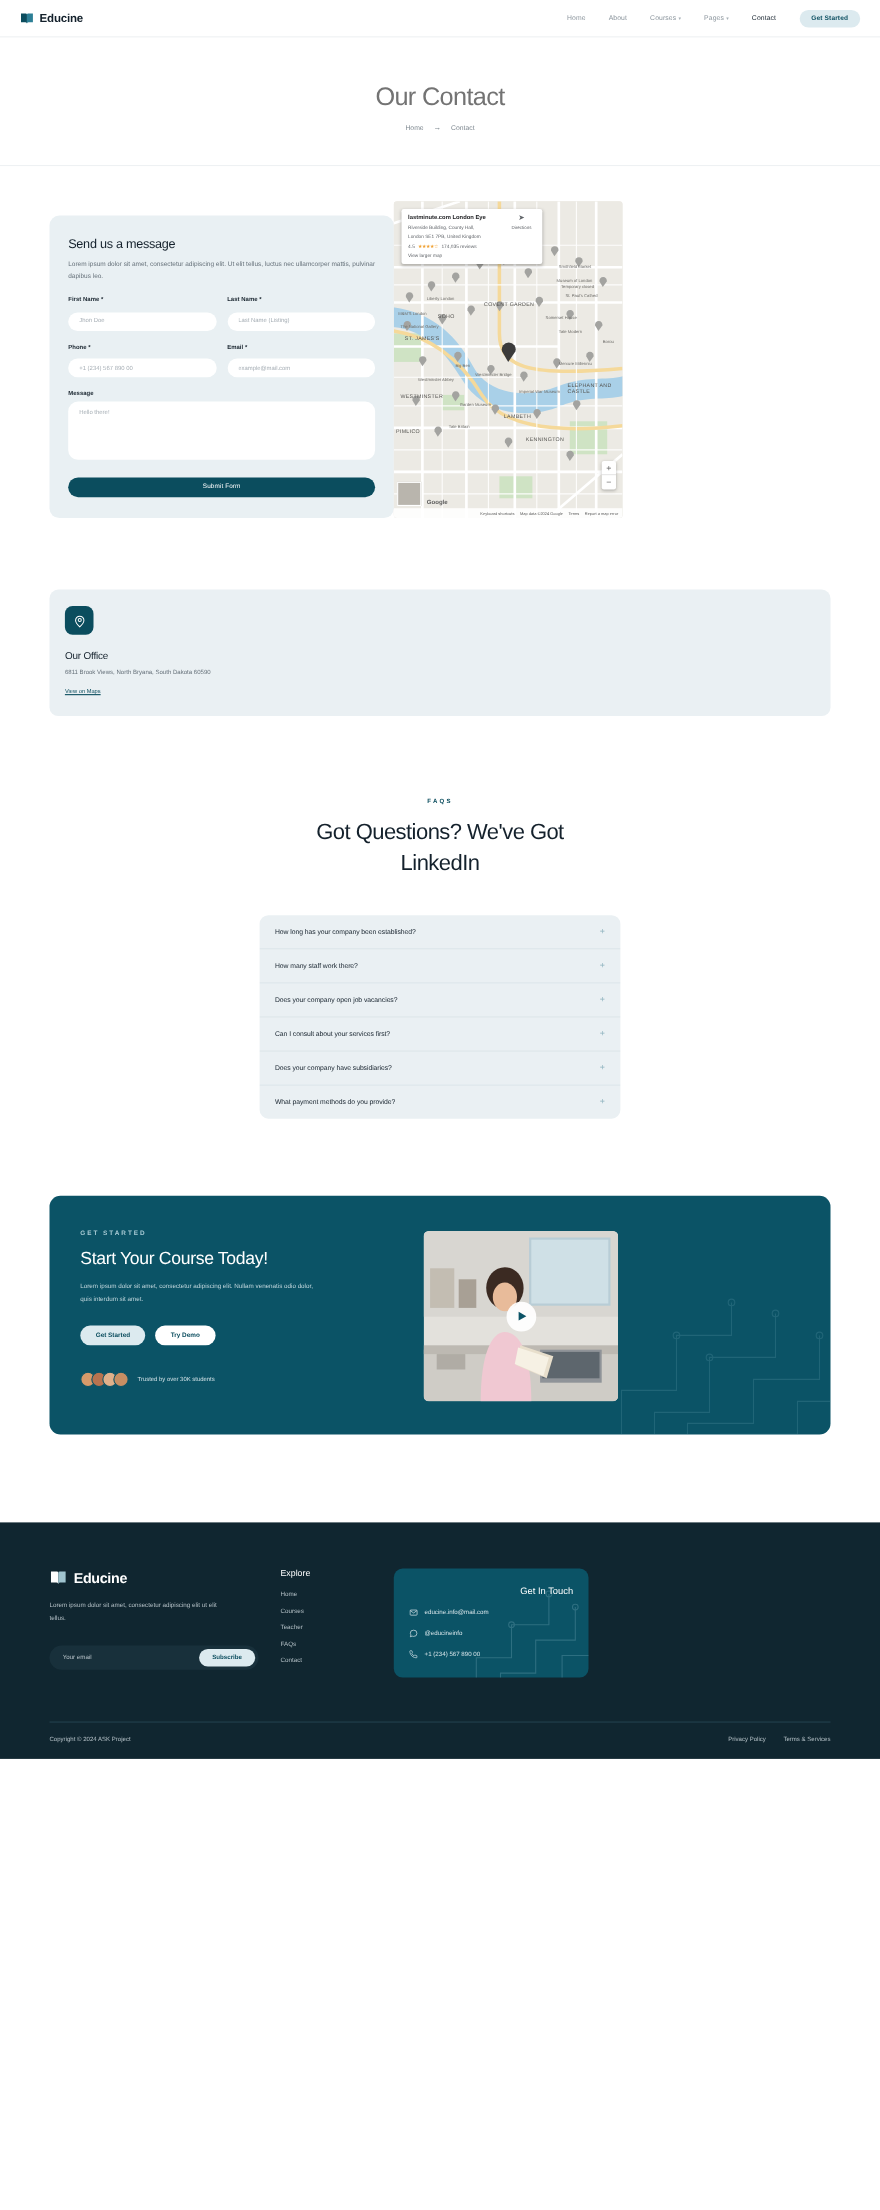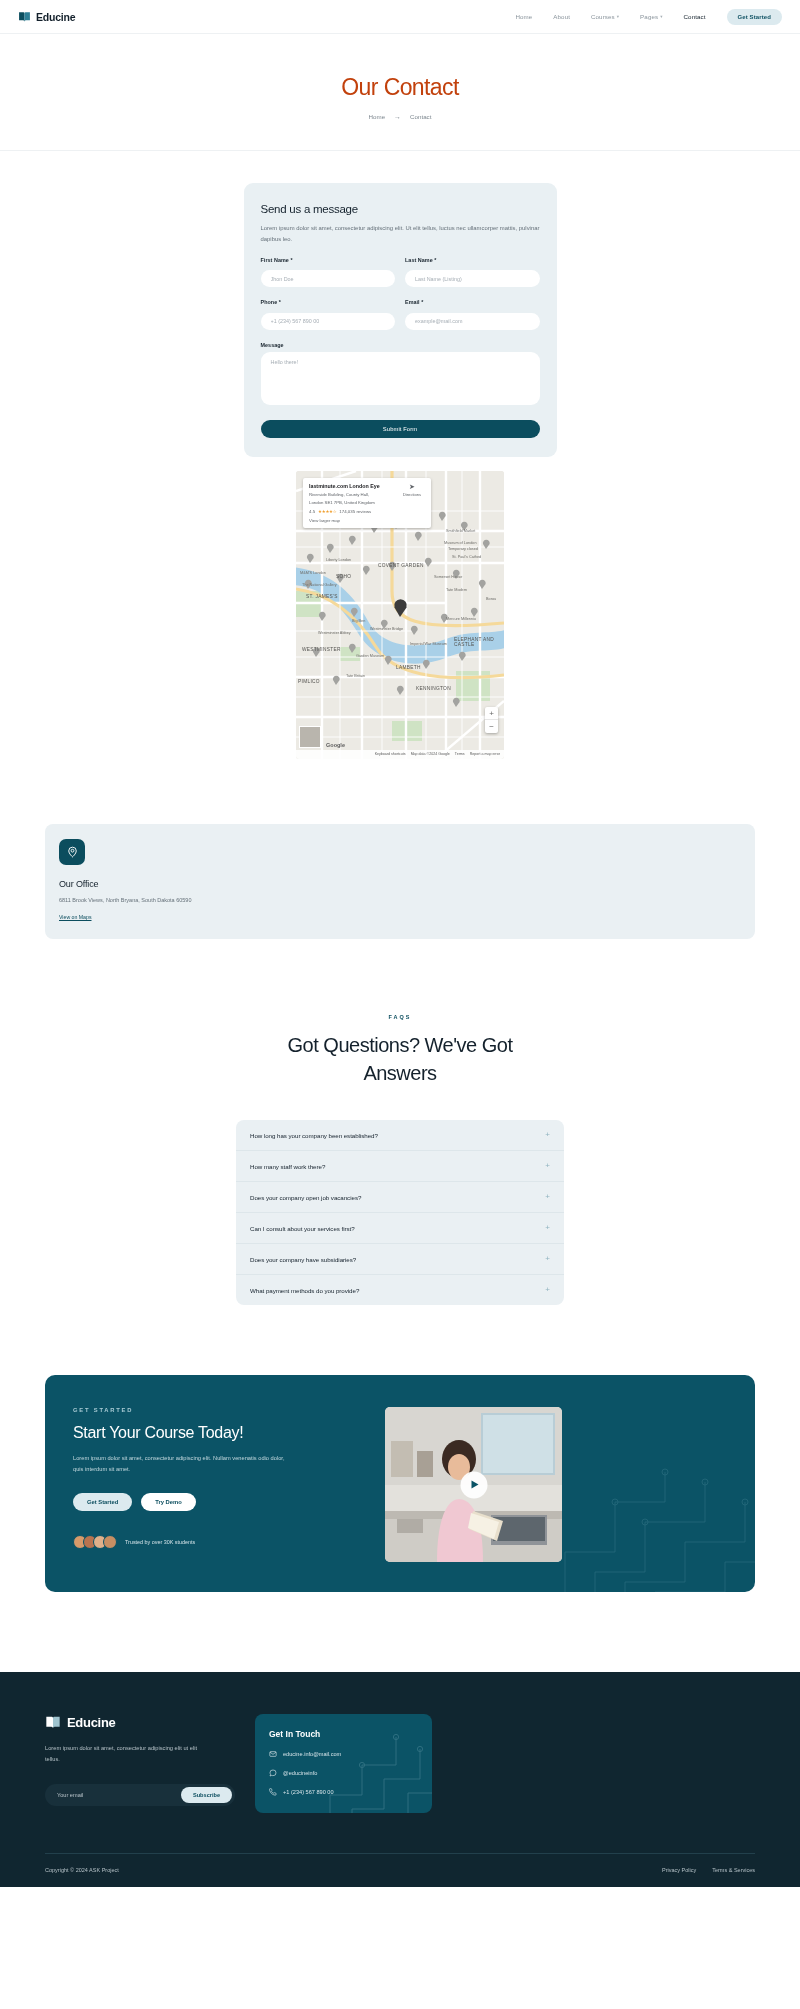--- a/index.html
+++ b/index.html
@@ -30,25 +30,25 @@
   .nav-link.active { color: #13202b; }
   .caret { font-size: 4.5px; color: #a8b0b6; }
   .btn-started {
     background: #dceaef; color: #0f5163;
     font-size: 6px; font-weight: 700;
     padding: 5px 11px; border-radius: 20px; border: none;
     white-space: nowrap; letter-spacing: 0.1px;
   }
   
   .hero { padding: 40px 0 30px; text-align: center; border-bottom: 1px solid #eef1f3; }
-  .hero h1 { font-size: 23px; font-weight: 400; letter-spacing: -0.6px; color: #c2410c; }
+  .hero h1 { font-size: 23px; font-weight: 400; letter-spacing: -0.6px; color: #737373; }
   .crumbs { margin-top: 12px; display: flex; justify-content: center; align-items: center; gap: 9px; font-size: 6.2px; color: #7d878f; }
   .crumb-arrow { font-size: 7px; color: #7d878f; }
   
-  .contact-wrap { display: flex; gap: 14px; padding: 32px 45px 0; align-items: center; flex-direction: column; }
+  .contact-wrap { display: flex; padding: 32px 45px 0; align-items: flex-end; }
   .form-card { background: #e9f0f3; border-radius: 9px; padding: 20px 17px 19px; width: 313px; }
   .form-card h2 { font-size: 11.5px; font-weight: 400; letter-spacing: -0.25px; color: #14212c; }
   .form-card .intro { margin-top: 8px; font-size: 5.9px; line-height: 1.85; color: #66717a; }
   .frow { display: flex; gap: 10px; margin-top: 12px; }
   .fgroup { flex: 1; }
   .fgroup.full { width: 100%; }
   .flabel { font-size: 5.4px; font-weight: 700; color: #18242e; display: block; margin-bottom: 4px; letter-spacing: 0.05px; }
   .finput {
     width: 100%; height: 17px; border: none; border-radius: 20px;
     background: #fff; padding: 0 10px; font-size: 5.4px; color: #9aa3ab;
@@ -184,21 +184,21 @@
     font-size: 5.6px; font-weight: 700; padding: 5px 12px;
     font-family: "Liberation Sans", sans-serif;
   }
   .f-col { width: 103px; }
   .f-col h4 { font-size: 8px; font-weight: 400; margin-bottom: 12px; }
   .f-col a { display: block; font-size: 5.7px; color: #b4c0c6; margin-bottom: 9px; }
   .f-touch {
     width: 177px; background: #0b5366; border-radius: 8px; padding: 15px 14px 17px;
     position: relative; overflow: hidden;
   }
-  .f-touch h4 { font-size: 8.5px; font-weight: 700; position: relative; z-index: 2; }
+  .f-touch h4 { font-size: 8.5px; font-weight: 400; position: relative; z-index: 2; text-align: right; }
   .f-touch .row { display: flex; align-items: center; gap: 6px; margin-top: 11px; font-size: 5.6px; color: #d6e4e9; position: relative; z-index: 2; }
   .f-touch-deco { position: absolute; right: -14px; bottom: -18px; opacity: .3; }
   .f-bottom {
     margin-top: 40px; border-top: 1px solid #22404c; padding: 13px 0 14px;
     display: flex; align-items: center;
   }
   .f-copy { font-size: 5.5px; color: #b4c0c6; }
   .f-legal { margin-left: auto; display: flex; gap: 16px; }
   .f-legal a { font-size: 5.5px; color: #b4c0c6; }
 </style>
@@ -433,21 +433,21 @@
     <h3>Our Office</h3>
     <p>6811 Brook Views, North Bryana, South Dakota 60590</p>
     <a>View on Maps</a>
   </div>
 
 
 </div>
 
 <div class="faq-sec">
   <div class="faq-eyebrow">FAQS</div>
-  <h2>Got Questions? We've Got Answers</h2>
+  <h2>Got Questions? We've Got LinkedIn</h2>
   <div class="faq-list">
     <div class="faq-item">
       <span class="faq-q">How long has your company been established?</span>
       <span class="faq-plus">+</span>
     </div>
     <div class="faq-item">
       <span class="faq-q">How many staff work there?</span>
       <span class="faq-plus">+</span>
     </div>
     <div class="faq-item">
@@ -538,20 +538,28 @@
         </svg>
         <span class="f-brand-name">Educine</span>
       </div>
       <p class="f-desc">Lorem ipsum dolor sit amet, consectetur adipiscing elit ut elit tellus.</p>
       <div class="f-sub">
         <input placeholder="Your email" style="">
         <button>Subscribe</button>
       </div>
     </div>
 
+    <div class="f-col">
+      <h4>Explore</h4>
+      <a>Home</a>
+      <a>Courses</a>
+      <a>Teacher</a>
+      <a>FAQs</a>
+      <a>Contact</a>
+    </div>
 
 
     <div class="f-touch">
       <svg class="f-touch-deco" width="120" height="100" viewBox="0 0 120 100" fill="none" stroke="#7fb0bf" stroke-width="1">
         <path d="M4 96 V64 H36 V34 H70 V6"></path>
           <path d="M26 96 V78 H58 V48 H94 V18"></path>
         <path d="M50 96 V86 H82 V62 H116 V36"></path>
         <circle cx="36" cy="34" r="2.6"></circle>
           <circle cx="70" cy="6" r="2.6"></circle>
           <circle cx="94" cy="18" r="2.6"></circle>

